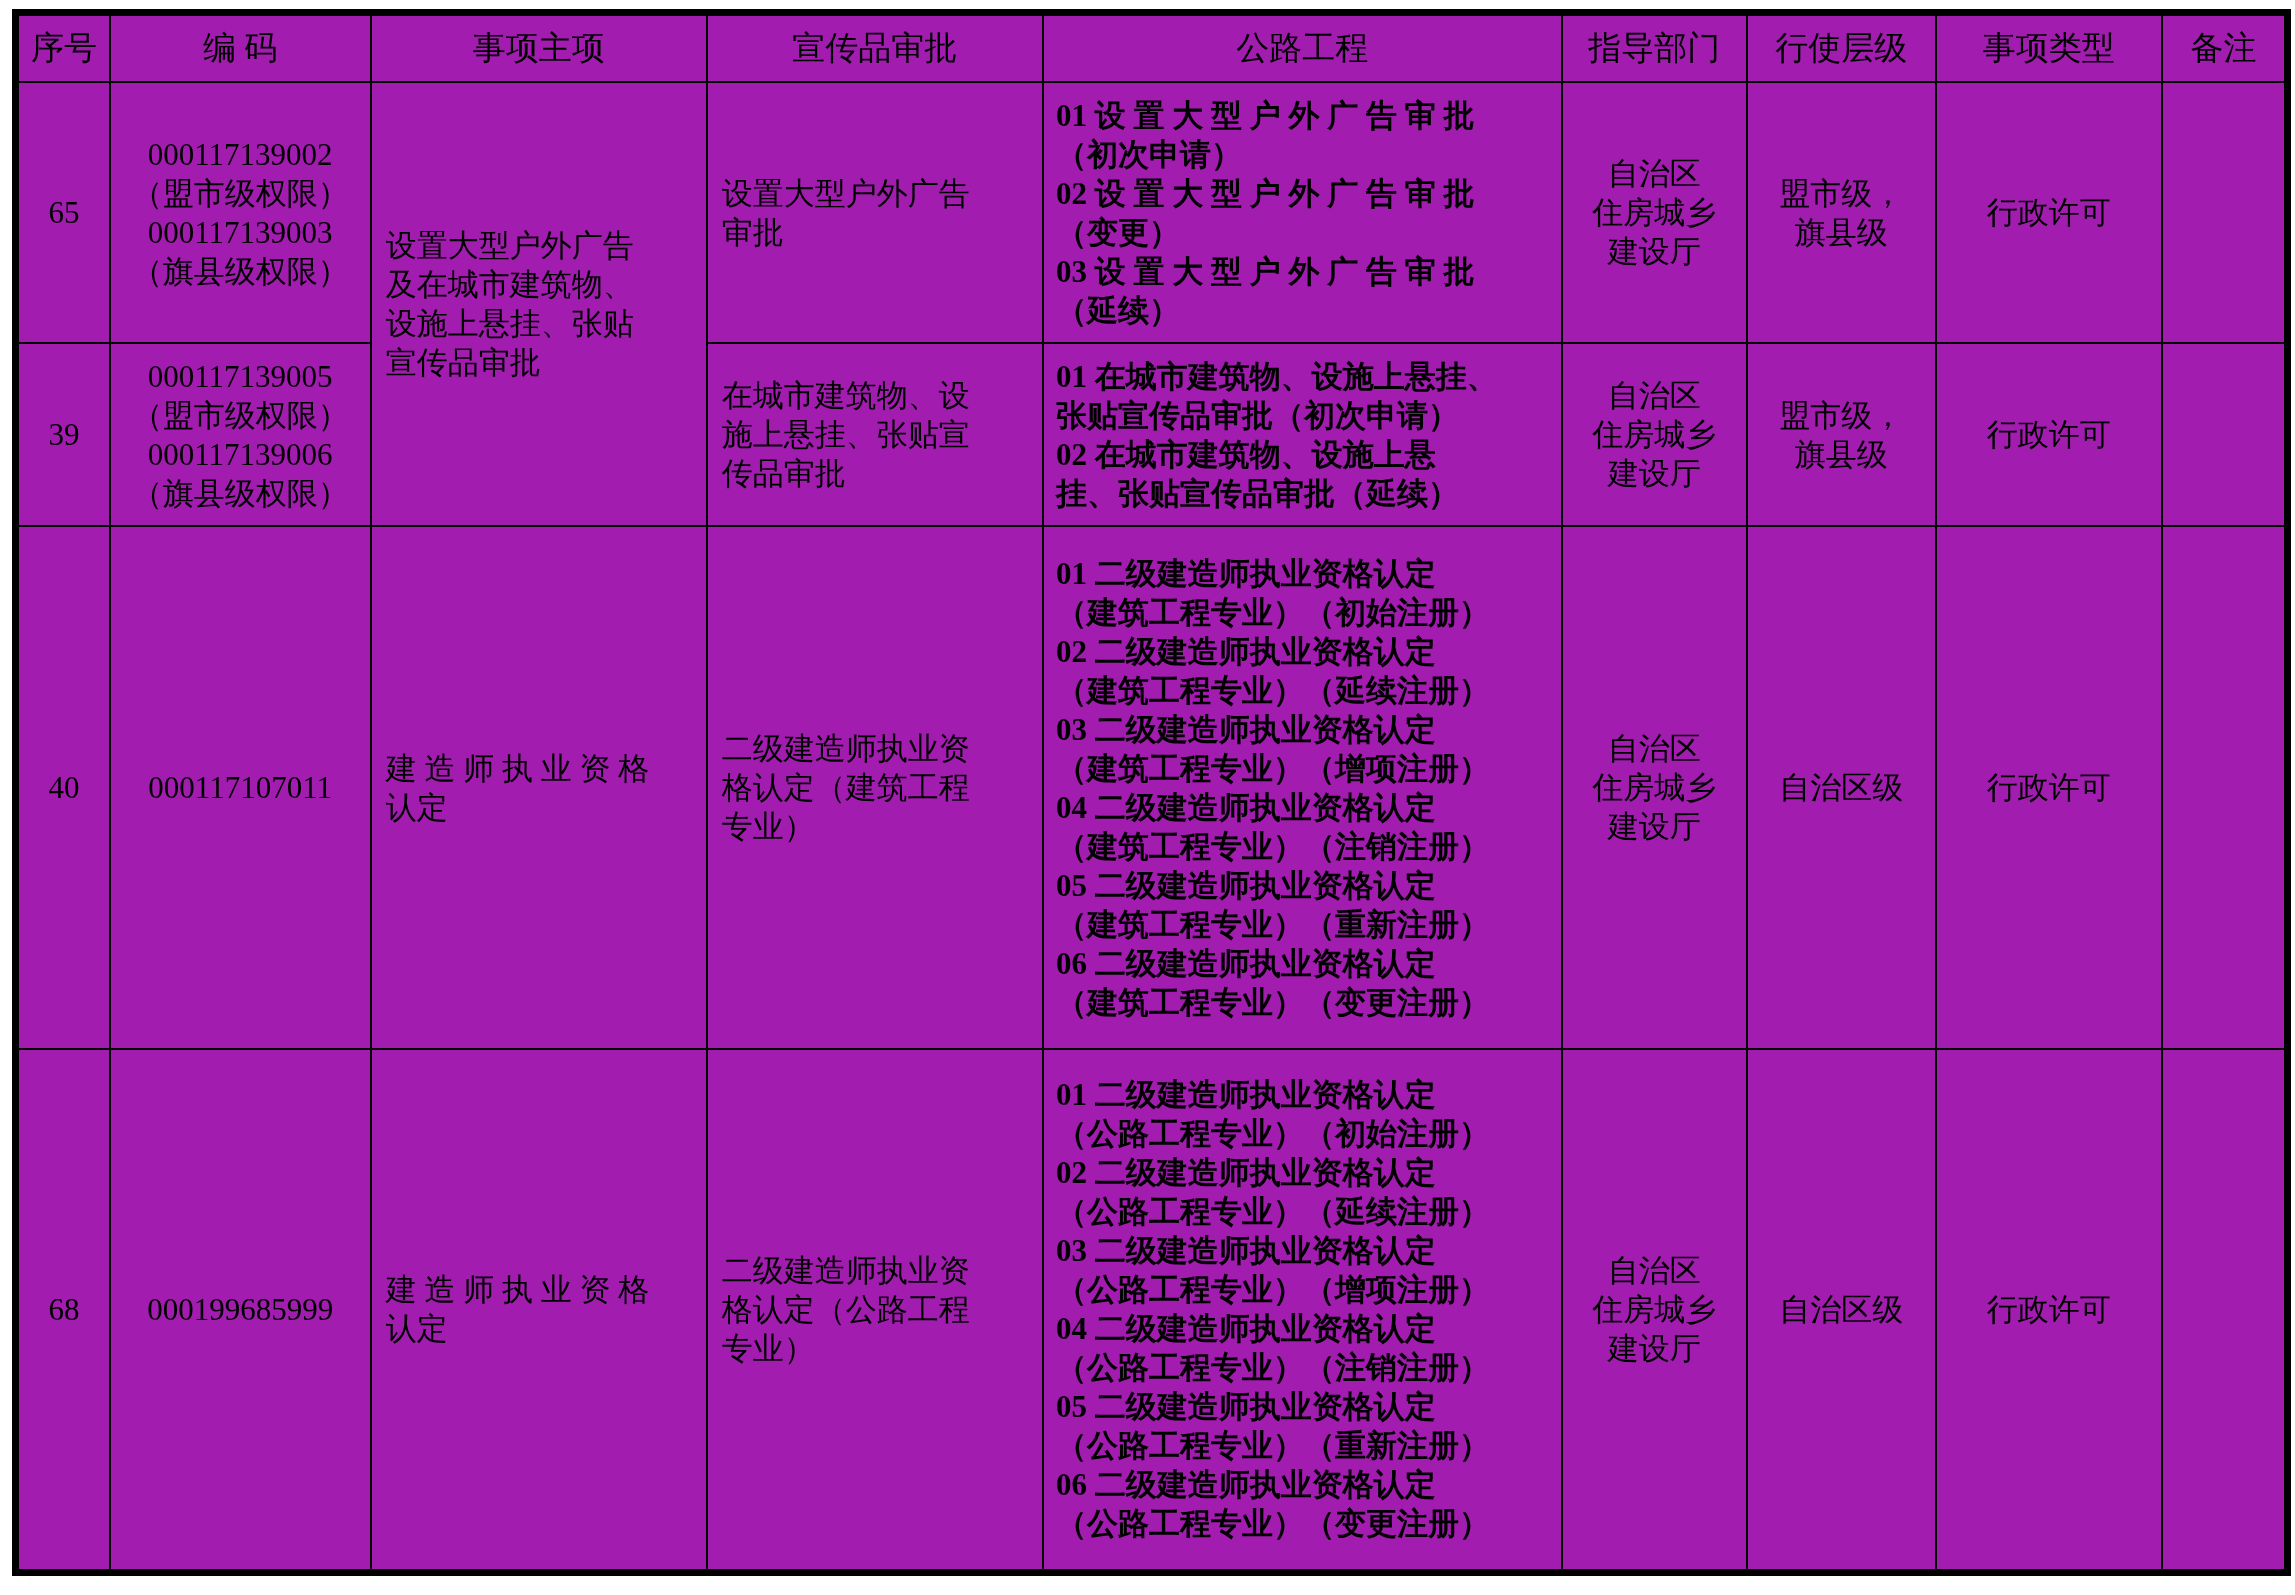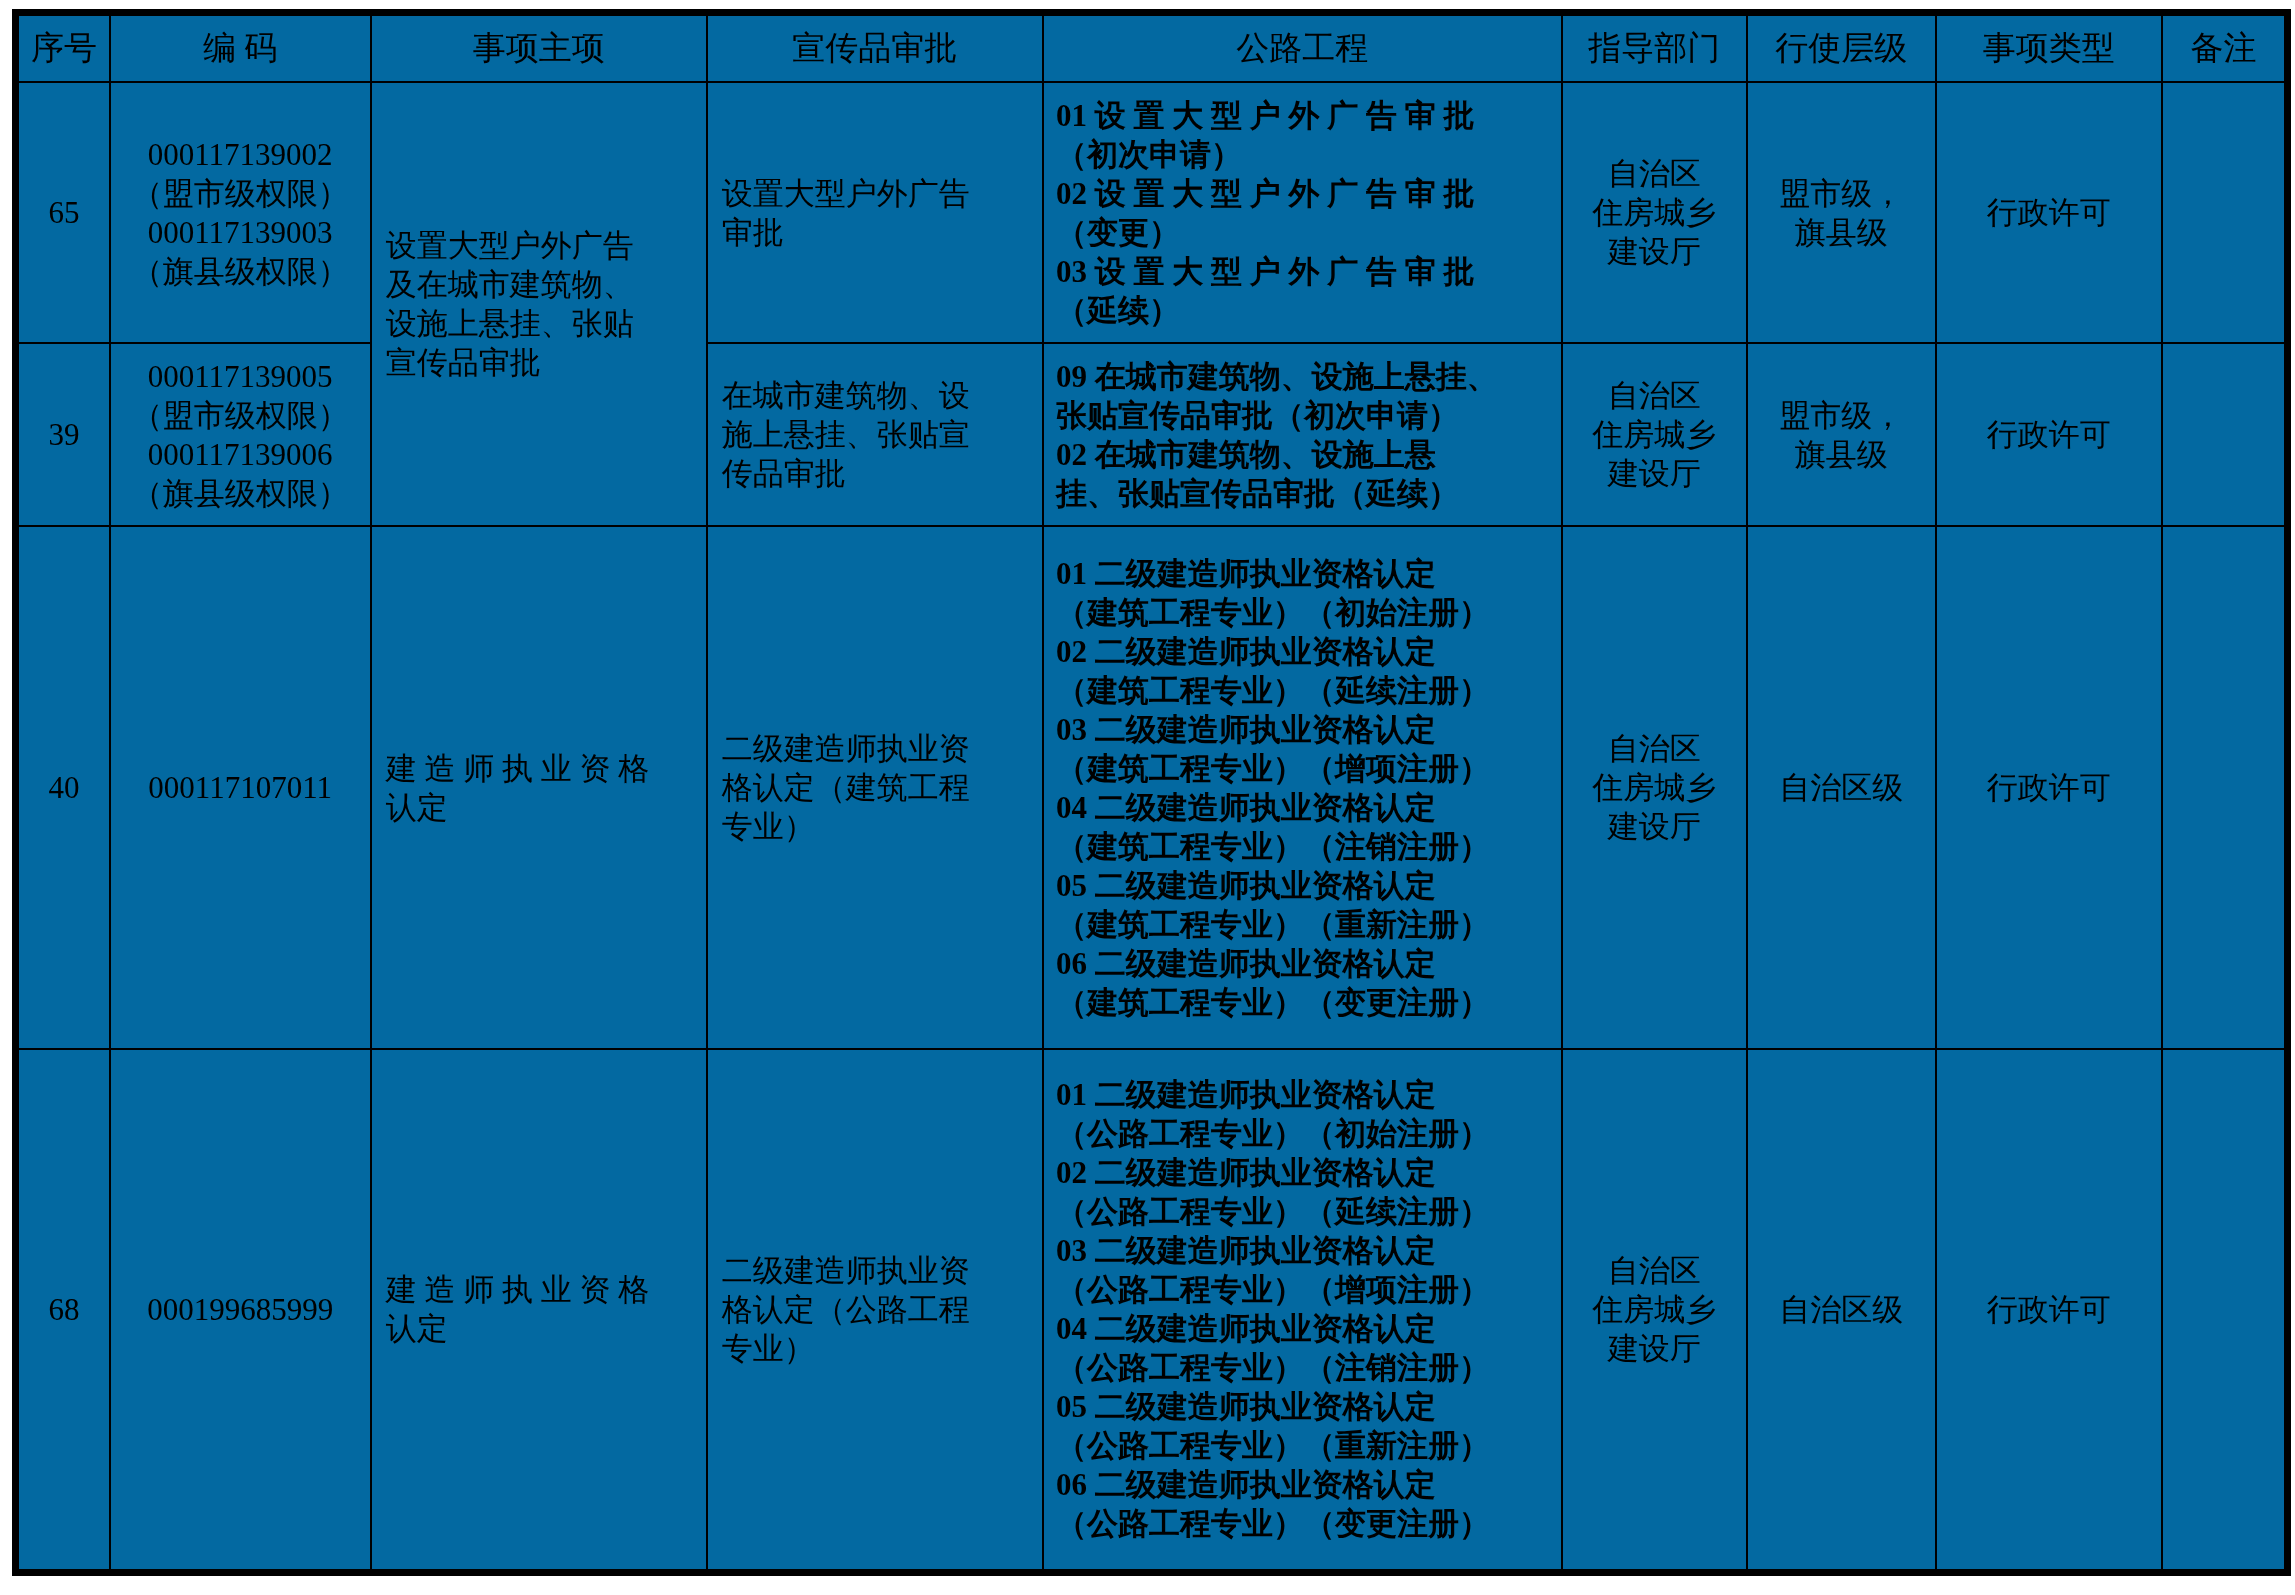--- a/index.html
+++ b/index.html
@@ -10,21 +10,21 @@
     padding: 8.7px 10.5px 7px 12.2px;
     background: #ffffff;
     font-family: "Liberation Serif", "DejaVu Serif", serif;
     color: #000000;
   }
   table.doc {
     border-collapse: collapse;
     table-layout: fixed;
     width: 2271px;
     border: 7px solid #000000;
-    background: #0369a1;
+    background: #a21caf;
   }
   th, td {
     border: 2.6px solid #000000;
     vertical-align: middle;
     font-size: 31px;
     line-height: 39px;
     font-weight: normal;
     color: #000000;
     padding: 3.5px 7px;
     overflow: hidden;
@@ -98,21 +98,21 @@
 
     <tr style="height:183px">
       <td class="center">39</td>
       <td class="center">000117139005
 （盟市级权限）
 000117139006
 （旗县级权限）</td>
       <td class="left">在城市建筑物、设
 施上悬挂、张贴宣
 传品审批</td>
-      <td class="biz">09 在城市建筑物、设施上悬挂、
+      <td class="biz">01 在城市建筑物、设施上悬挂、
 张贴宣传品审批（初次申请）
 02 在城市建筑物、设施上悬
 挂、张贴宣传品审批（延续）</td>
       <td class="center">自治区
 住房城乡
 建设厅</td>
       <td class="center">盟市级，
 旗县级</td>
       <td class="center">行政许可</td>
       <td class="center"></td>

